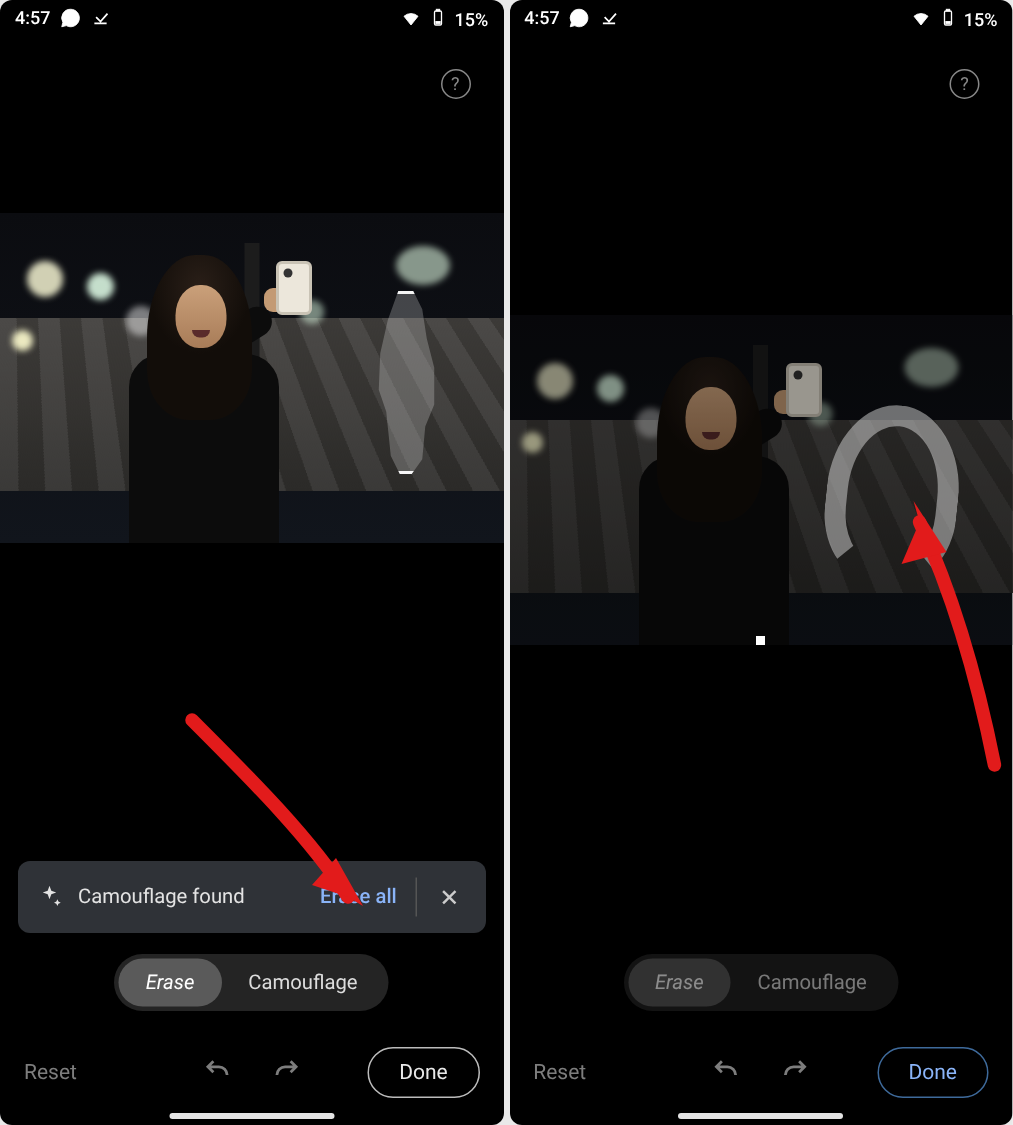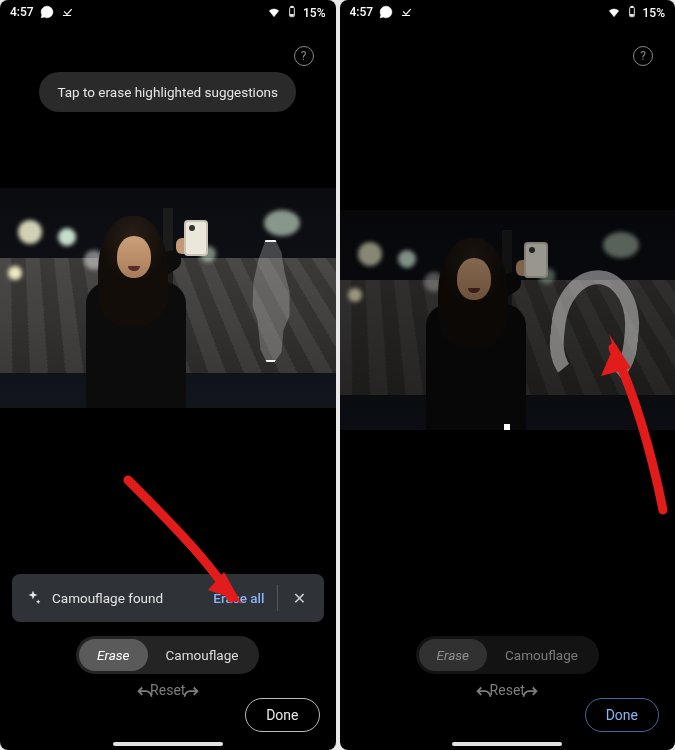--- a/index.html
+++ b/index.html
@@ -213,21 +213,20 @@
   .mode.active { background:#5a5a5a; color:#fff;font-style:italic; }
   .phone.right .modes .group { opacity:.55; }
 
   
   .bottombar {
     position:absolute; left:0; right:0; bottom:18px;
     display:flex; align-items:center;
     padding:0 16px;
     color:#7d7d7d;
     font-size:14px;
-    flex-direction:column;
   }
   .bottombar .undo-redo {
     position:absolute; left:50%; transform:translateX(-50%);
     display:flex; gap:24px;
   }
   .bottombar svg { width:22px; height:22px; fill:none; stroke:#7d7d7d; stroke-width:2; }
   .donebtn {
     margin-left:auto;
     border:1.5px solid #bcbcbc;
     color:#e8e8e8;
@@ -287,23 +286,20 @@
             </svg>
         </span>
         <span>15%</span>
       </div>
     </div>
 
     <div class="help-row">
       <div class="help">?</div>
     </div>
 
-    <div class="tooltip">
-      <span>Tap to erase highlighted suggestions</span>
-    </div>
 
     <div class="photo-zone">
       <div class="street"></div>
       <span class="bokeh b1"></span>
         <span class="bokeh b2"></span>
         <span class="bokeh b3"></span>
       <span class="bokeh b4"></span>
         <span class="bokeh b5"></span>
         <span class="bokeh b6"></span>
       <div class="pillar p1"></div>

